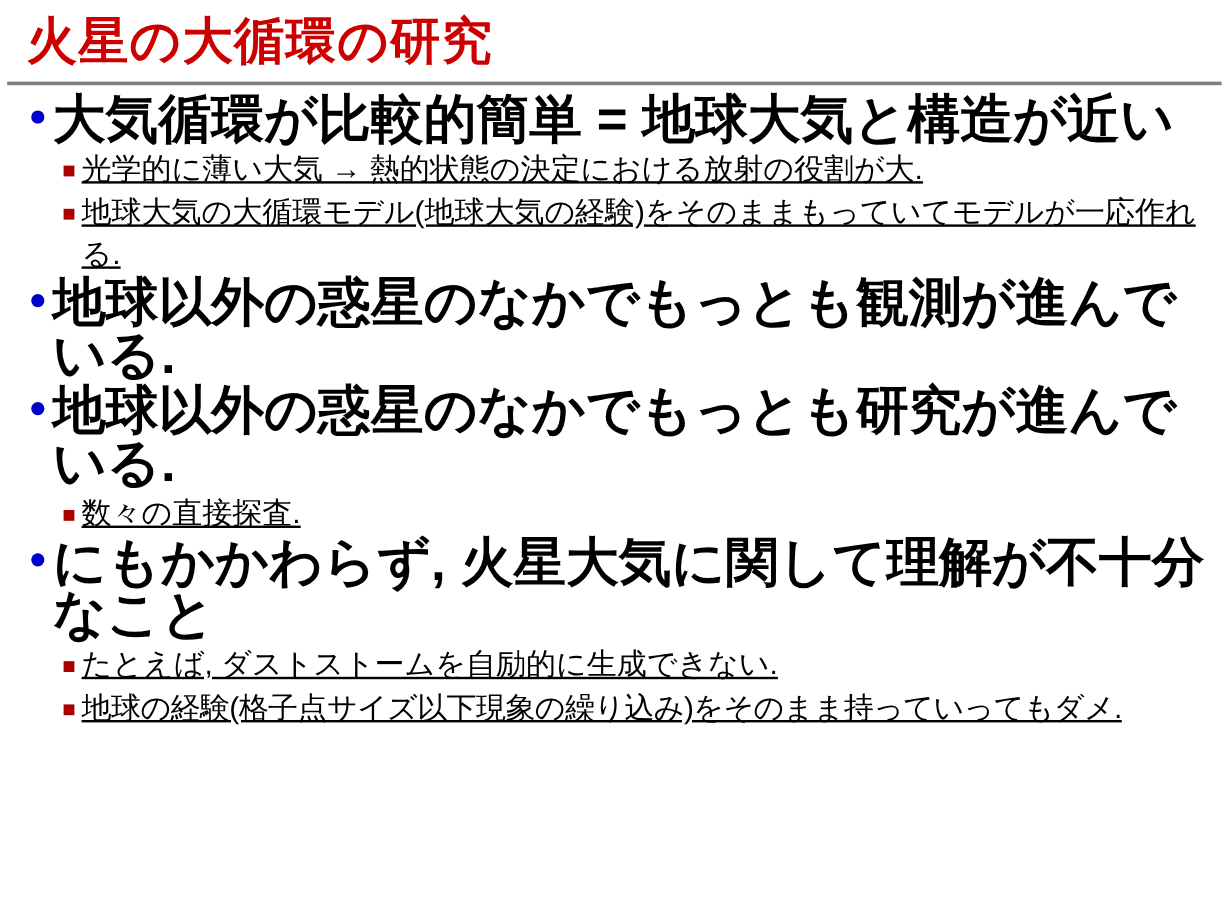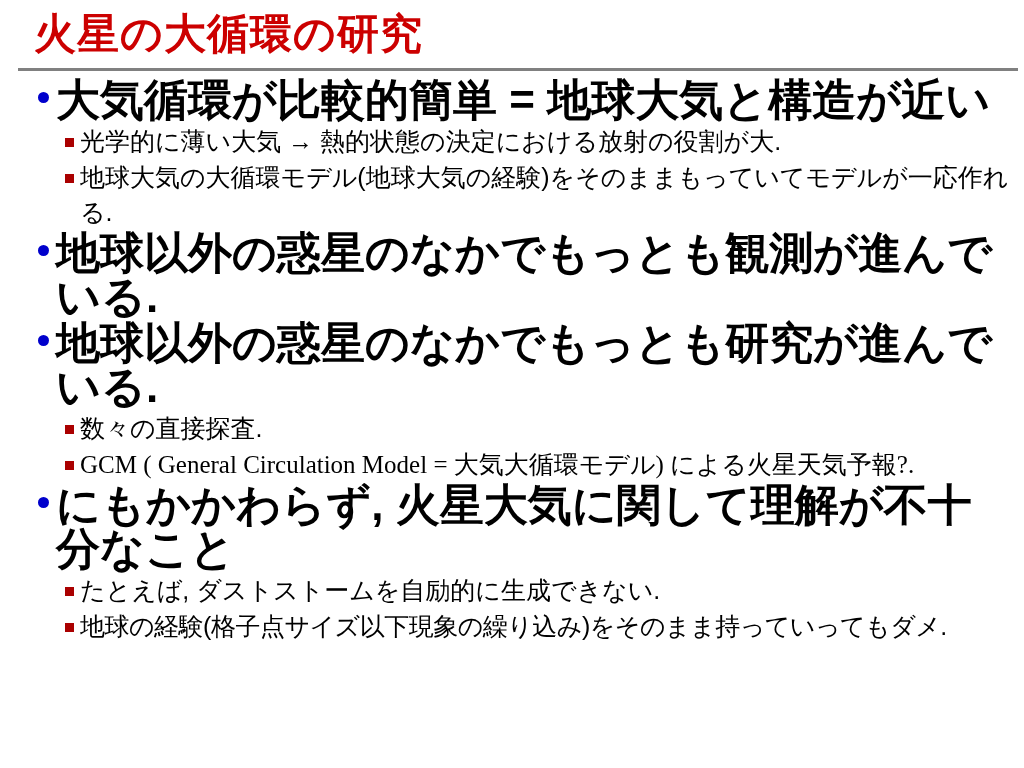--- a/index.html
+++ b/index.html
@@ -10,21 +10,20 @@
     background: #ffffff;
     font-family: "Liberation Sans", sans-serif;
     overflow: hidden;
   }
   .slide {
     position: relative;
     width: 1024px;
     height: 768px;
     background: #ffffff;
     box-sizing: border-box;
-    padding-left: 12px;
   }
   .title-bar {
     position: relative;
     height: 70px;
     padding: 8px 0 0 22px;
     box-sizing: border-box;
   }
   .title-text {
     color: #cc0000;
     font-size: 42px;
@@ -73,20 +72,21 @@
     font-weight: bold;
     line-height: 44px;
     letter-spacing: 0px;
   }
   
   .l2 {
     display: flex;
     align-items: flex-start;
     margin: 0 0 1px 0;
     padding-left: 28px;
+    text-decoration: underline;
   }
   .l2-marker {
     flex: 0 0 auto;
     width: 22px;
     display: flex;
     justify-content: center;
     align-items: flex-start;
     padding-top: 14px;
   }
   .square {
@@ -157,26 +157,20 @@
       <span class="l1-text">地球以外の惑星のなかでもっとも研究が進んでいる.</span>
     </div>
 
     <div class="l2">
       <span class="l2-marker">
           <span class="square"></span>
         </span>
       <span class="l2-text">数々の直接探査.</span>
     </div>
 
-    <div class="l2">
-      <span class="l2-marker">
-          <span class="square"></span>
-        </span>
-      <span class="l2-text serif">GCM ( General Circulation Model = 大気大循環モデル) による火星天気予報?.</span>
-    </div>
 
     <div class="l1">
       <span class="l1-marker">
           <span class="dot"></span>
         </span>
       <span class="l1-text">にもかかわらず, 火星大気に関して理解が不十分なこと</span>
     </div>
 
     <div class="l2">
       <span class="l2-marker">

